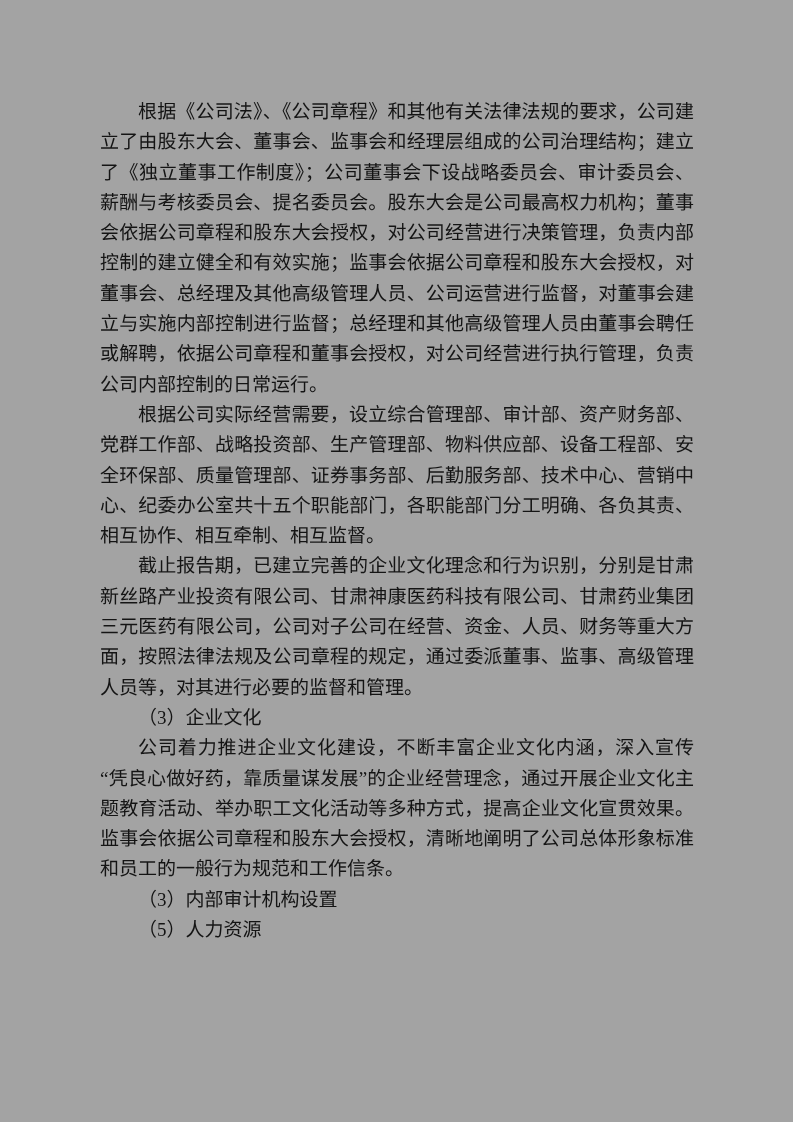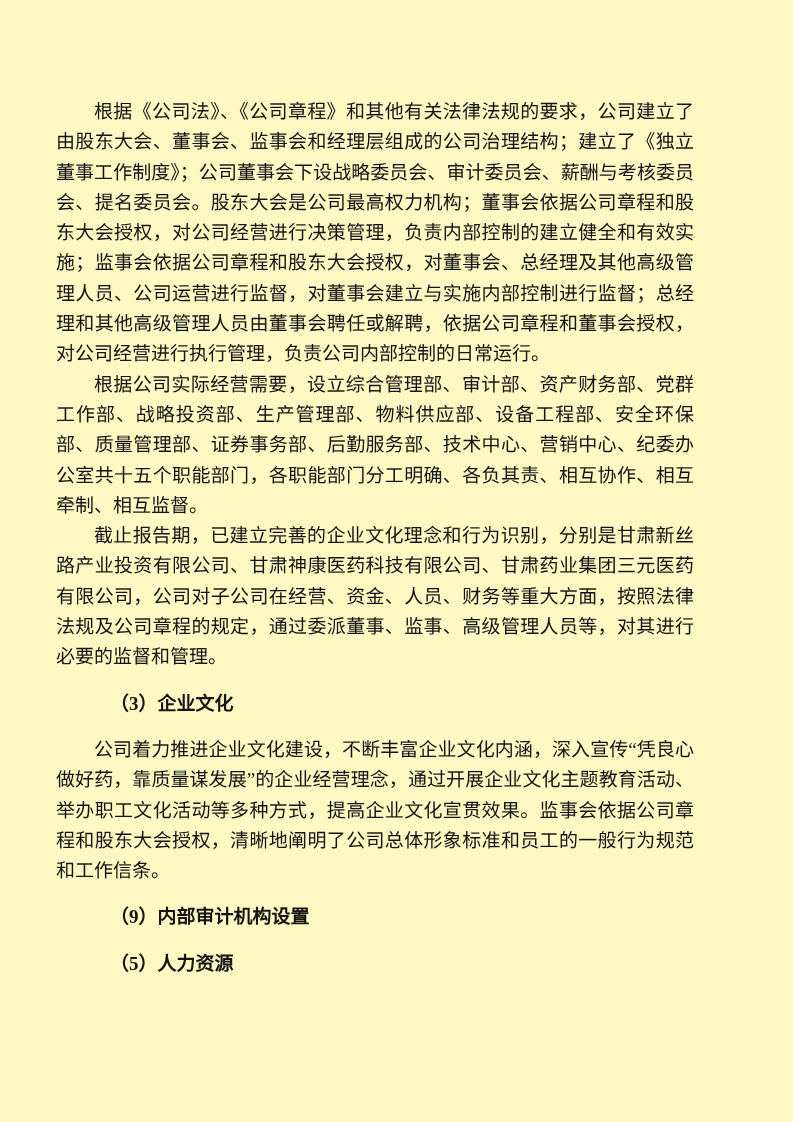--- a/index.html
+++ b/index.html
@@ -4,52 +4,52 @@
 <style>
   html, body {
     margin: 0;
     padding: 0;
     background: #ffffff;
   }
   .page {
     position: relative;
     width: 793px;
     height: 1122px;
-    background: #fef9c3;
+    background: #a3a3a3;
     box-sizing: border-box;
-    padding: 97px 99px 0 56px;
+    padding: 97px 99px 0 100px;
     overflow: hidden;
     font-family: "Liberation Serif", "DejaVu Serif", serif;
     color: #141414;
   }
   .doc-par {
     margin: 0;
     font-size: 19px;
     line-height: 30.3px;
     text-align: justify;
     text-justify: inter-ideograph;
     text-indent: 2em;
     letter-spacing: 0;
     word-break: break-all;
   }
   .doc-heading {
-    margin: 16px;
+    margin: 0;
     font-size: 19px;
     line-height: 30.3px;
-    font-weight: bold;
+    font-weight: normal;
     text-align: left;
     text-indent: 2em;
   }
 </style>
 </head>
 <body>
 
 <div class="page">
   <main>
       <p class="doc-par">根据《公司法》、《公司章程》和其他有关法律法规的要求，公司建立了由股东大会、董事会、监事会和经理层组成的公司治理结构；建立了《独立董事工作制度》；公司董事会下设战略委员会、审计委员会、薪酬与考核委员会、提名委员会。股东大会是公司最高权力机构；董事会依据公司章程和股东大会授权，对公司经营进行决策管理，负责内部控制的建立健全和有效实施；监事会依据公司章程和股东大会授权，对董事会、总经理及其他高级管理人员、公司运营进行监督，对董事会建立与实施内部控制进行监督；总经理和其他高级管理人员由董事会聘任或解聘，依据公司章程和董事会授权，对公司经营进行执行管理，负责公司内部控制的日常运行。</p>
       <p class="doc-par">根据公司实际经营需要，设立综合管理部、审计部、资产财务部、党群工作部、战略投资部、生产管理部、物料供应部、设备工程部、安全环保部、质量管理部、证券事务部、后勤服务部、技术中心、营销中心、纪委办公室共十五个职能部门，各职能部门分工明确、各负其责、相互协作、相互牵制、相互监督。</p>
       <p class="doc-par">截止报告期，已建立完善的企业文化理念和行为识别，分别是甘肃新丝路产业投资有限公司、甘肃神康医药科技有限公司、甘肃药业集团三元医药有限公司，公司对子公司在经营、资金、人员、财务等重大方面，按照法律法规及公司章程的规定，通过委派董事、监事、高级管理人员等，对其进行必要的监督和管理。</p>
       <p class="doc-heading">（3）企业文化</p>
       <p class="doc-par">公司着力推进企业文化建设，不断丰富企业文化内涵，深入宣传“凭良心做好药，靠质量谋发展”的企业经营理念，通过开展企业文化主题教育活动、举办职工文化活动等多种方式，提高企业文化宣贯效果。监事会依据公司章程和股东大会授权，清晰地阐明了公司总体形象标准和员工的一般行为规范和工作信条。</p>
-      <p class="doc-heading">（9）内部审计机构设置</p>
+      <p class="doc-heading">（3）内部审计机构设置</p>
       <p class="doc-heading">（5）人力资源</p>
     </main>
 </div>
 
 </body></html>

